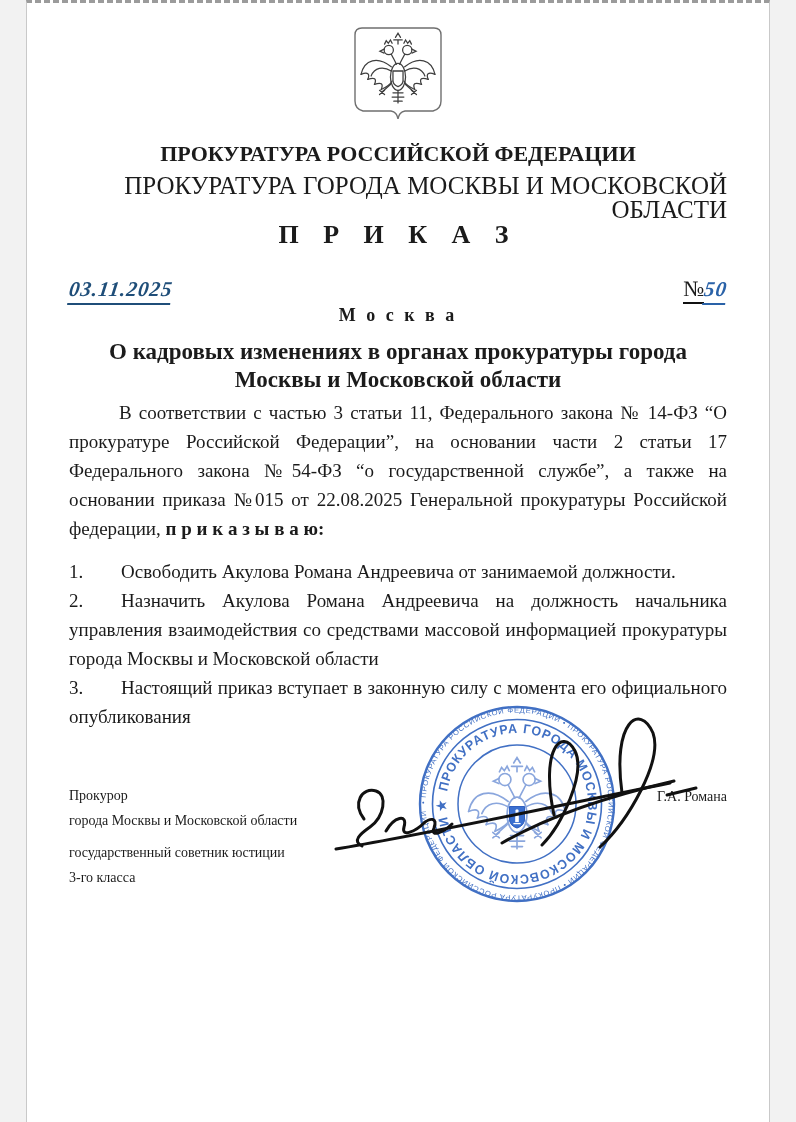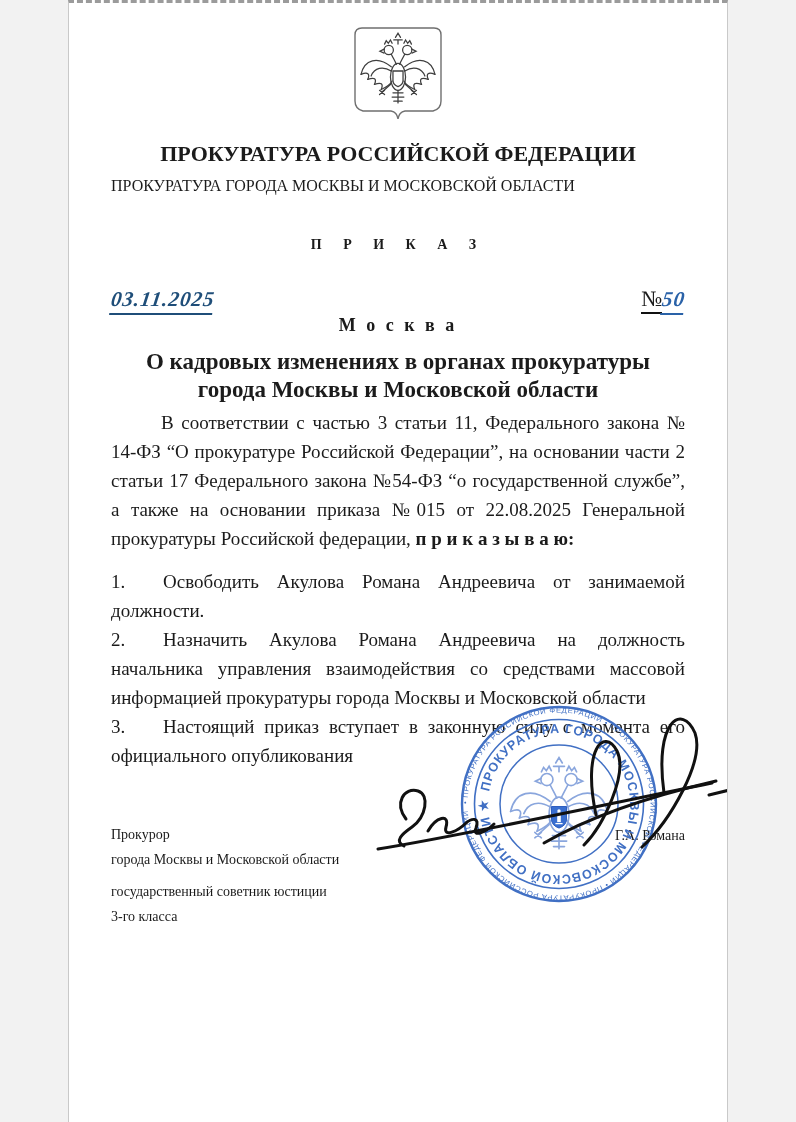--- a/index.html
+++ b/index.html
@@ -1,34 +1,34 @@
 <!DOCTYPE html>
 <html><head>
 <meta charset="utf-8">
 <style>
   html,body{margin:0;padding:0;background:#f2f2f2;}
   .page{
     position:relative;
-    width:660px;height:1122px;
+    width:744px;height:1122px;
     margin:0 auto;
     background:#ffffff;
     border-top:3px dashed #9b9b9b;
     border-left:1px solid #c9c9c9;
     border-right:1px solid #c9c9c9;
     box-sizing:border-box;
     font-family:"Liberation Serif", serif;
     color:#1b1b1b;
     overflow:hidden;
   }
   .content{padding:18px 42px 0 42px;}
   .crest-wrap{text-align:center;margin-top:4px;}
   .crest{width:100px;height:98px;color:#3f3f3f;stroke-width:1.5;}
   .org-main{text-align:center;font-weight:bold;font-size:22px;line-height:26px;margin-top:14px;}
-  .org-sub{text-align:left;font-size:16px;line-height:24px;margin-top:7px;}
-  .doc-type{text-align:center;font-weight:bold;font-size:14px;line-height:26px;letter-spacing:9px;margin-top:34px;}
+  .org-sub{text-align:right;font-size:25px;line-height:24px;margin-top:7px;}
+  .doc-type{text-align:center;font-weight:bold;font-size:26px;line-height:26px;letter-spacing:9px;}
   .meta-row{display:flex;justify-content:space-between;align-items:flex-end;margin-top:28px;font-size:21px;}
   .script{
     display:inline-block;
     font-style:italic;font-weight:bold;
     color:#1f4e79;
     transform:skewX(-8deg);
     letter-spacing:1px;
   }
   .u-blue{border-bottom:2px solid #1f4e79;padding-bottom:1px;}
   .no-sign{font-size:22px;border-bottom:2px solid #111;padding-bottom:1px;}

